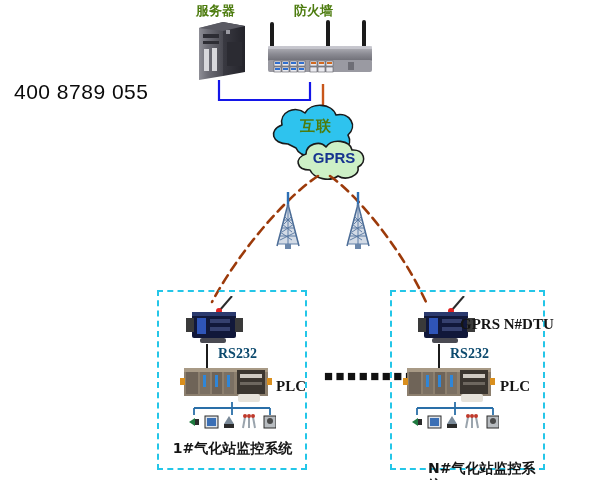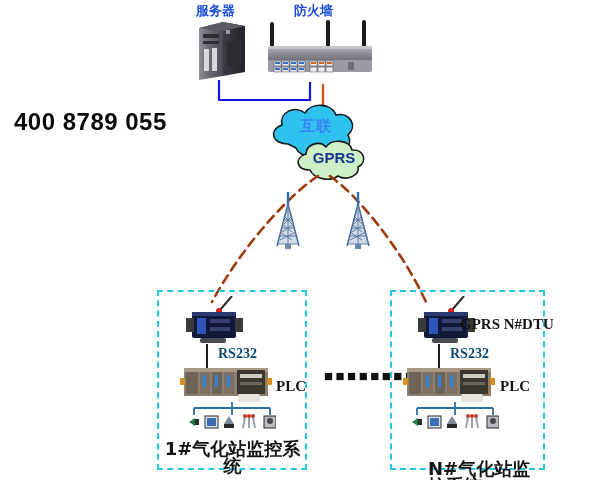--- a/index.html
+++ b/index.html
@@ -9,39 +9,39 @@
     font-family:"Liberation Sans","DejaVu Sans",sans-serif;
     position:relative;overflow:hidden;
   }
   .stage{position:absolute;left:0;top:0;width:600px;height:480px;}
   .abs{position:absolute;}
 
   
   #logo-block{left:14px;top:18px;width:160px;height:60px;}
   #logo-svg{display:block;}
   #phone-number{
-    left:14px;top:108px;
-    font-size:24px;font-weight:700;color:#0a0a0a;
+    left:14px;top:80px;
+    font-size:21px;font-weight:400;color:#0a0a0a;
     letter-spacing:0.5px;white-space:nowrap;
     font-family:"Liberation Sans",sans-serif;
   }
 
   
   .cn-label{
     font-family:"DejaVu Sans","Liberation Sans",sans-serif;
-    font-size:13px;color:#1d4ed8;font-weight:600;white-space:nowrap;
+    font-size:13px;color:#4d7c0f;font-weight:600;white-space:nowrap;
   }
   #server-label{left:196px;top:2px;}
   #firewall-label{left:294px;top:2px;}
 
   
   #internet-cloud-label{
     left:287px;top:117px;width:58px;text-align:center;
     font-family:"DejaVu Sans","Liberation Sans",sans-serif;
-    font-size:15px;font-weight:700;color:#3b82f6;white-space:nowrap;
+    font-size:15px;font-weight:700;color:#4d7c0f;white-space:nowrap;
     letter-spacing:1px;
   }
   #gprs-cloud-label{
     left:303px;top:149px;width:62px;text-align:center;
     font-family:Liberation Sans, sans-serif;
     font-size:15px;font-weight:700;color:#16338f;white-space:nowrap;
   }
 
   
   .station-box{
@@ -51,21 +51,21 @@
   }
   #station-box-left{left:157px;width:150px;}
   #station-box-right{left:390px;width:155px;}
 
   .dev-label{
     font-family:"Liberation Serif","DejaVu Serif",serif;
     font-size:15px;font-weight:700;color:#151515;white-space:nowrap;
   }
   .station-title{
     font-family:"DejaVu Sans","Liberation Sans",sans-serif;
-    font-size:18px;font-weight:700;color:#151515;
+    font-size:14px;font-weight:700;color:#151515;
     text-align:center;line-height:17px;
   }
   #station-title-left{left:160px;top:440px;width:145px;}
   #station-title-right{left:398px;top:460px;width:120px;text-align:left;margin-left:30px;}
 
   #ellipsis-separator{
     left:324px;top:367px;
     font-family:"Liberation Sans",sans-serif;
     font-size:15px;font-weight:700;color:#111;letter-spacing:2.5px;
     white-space:nowrap;

